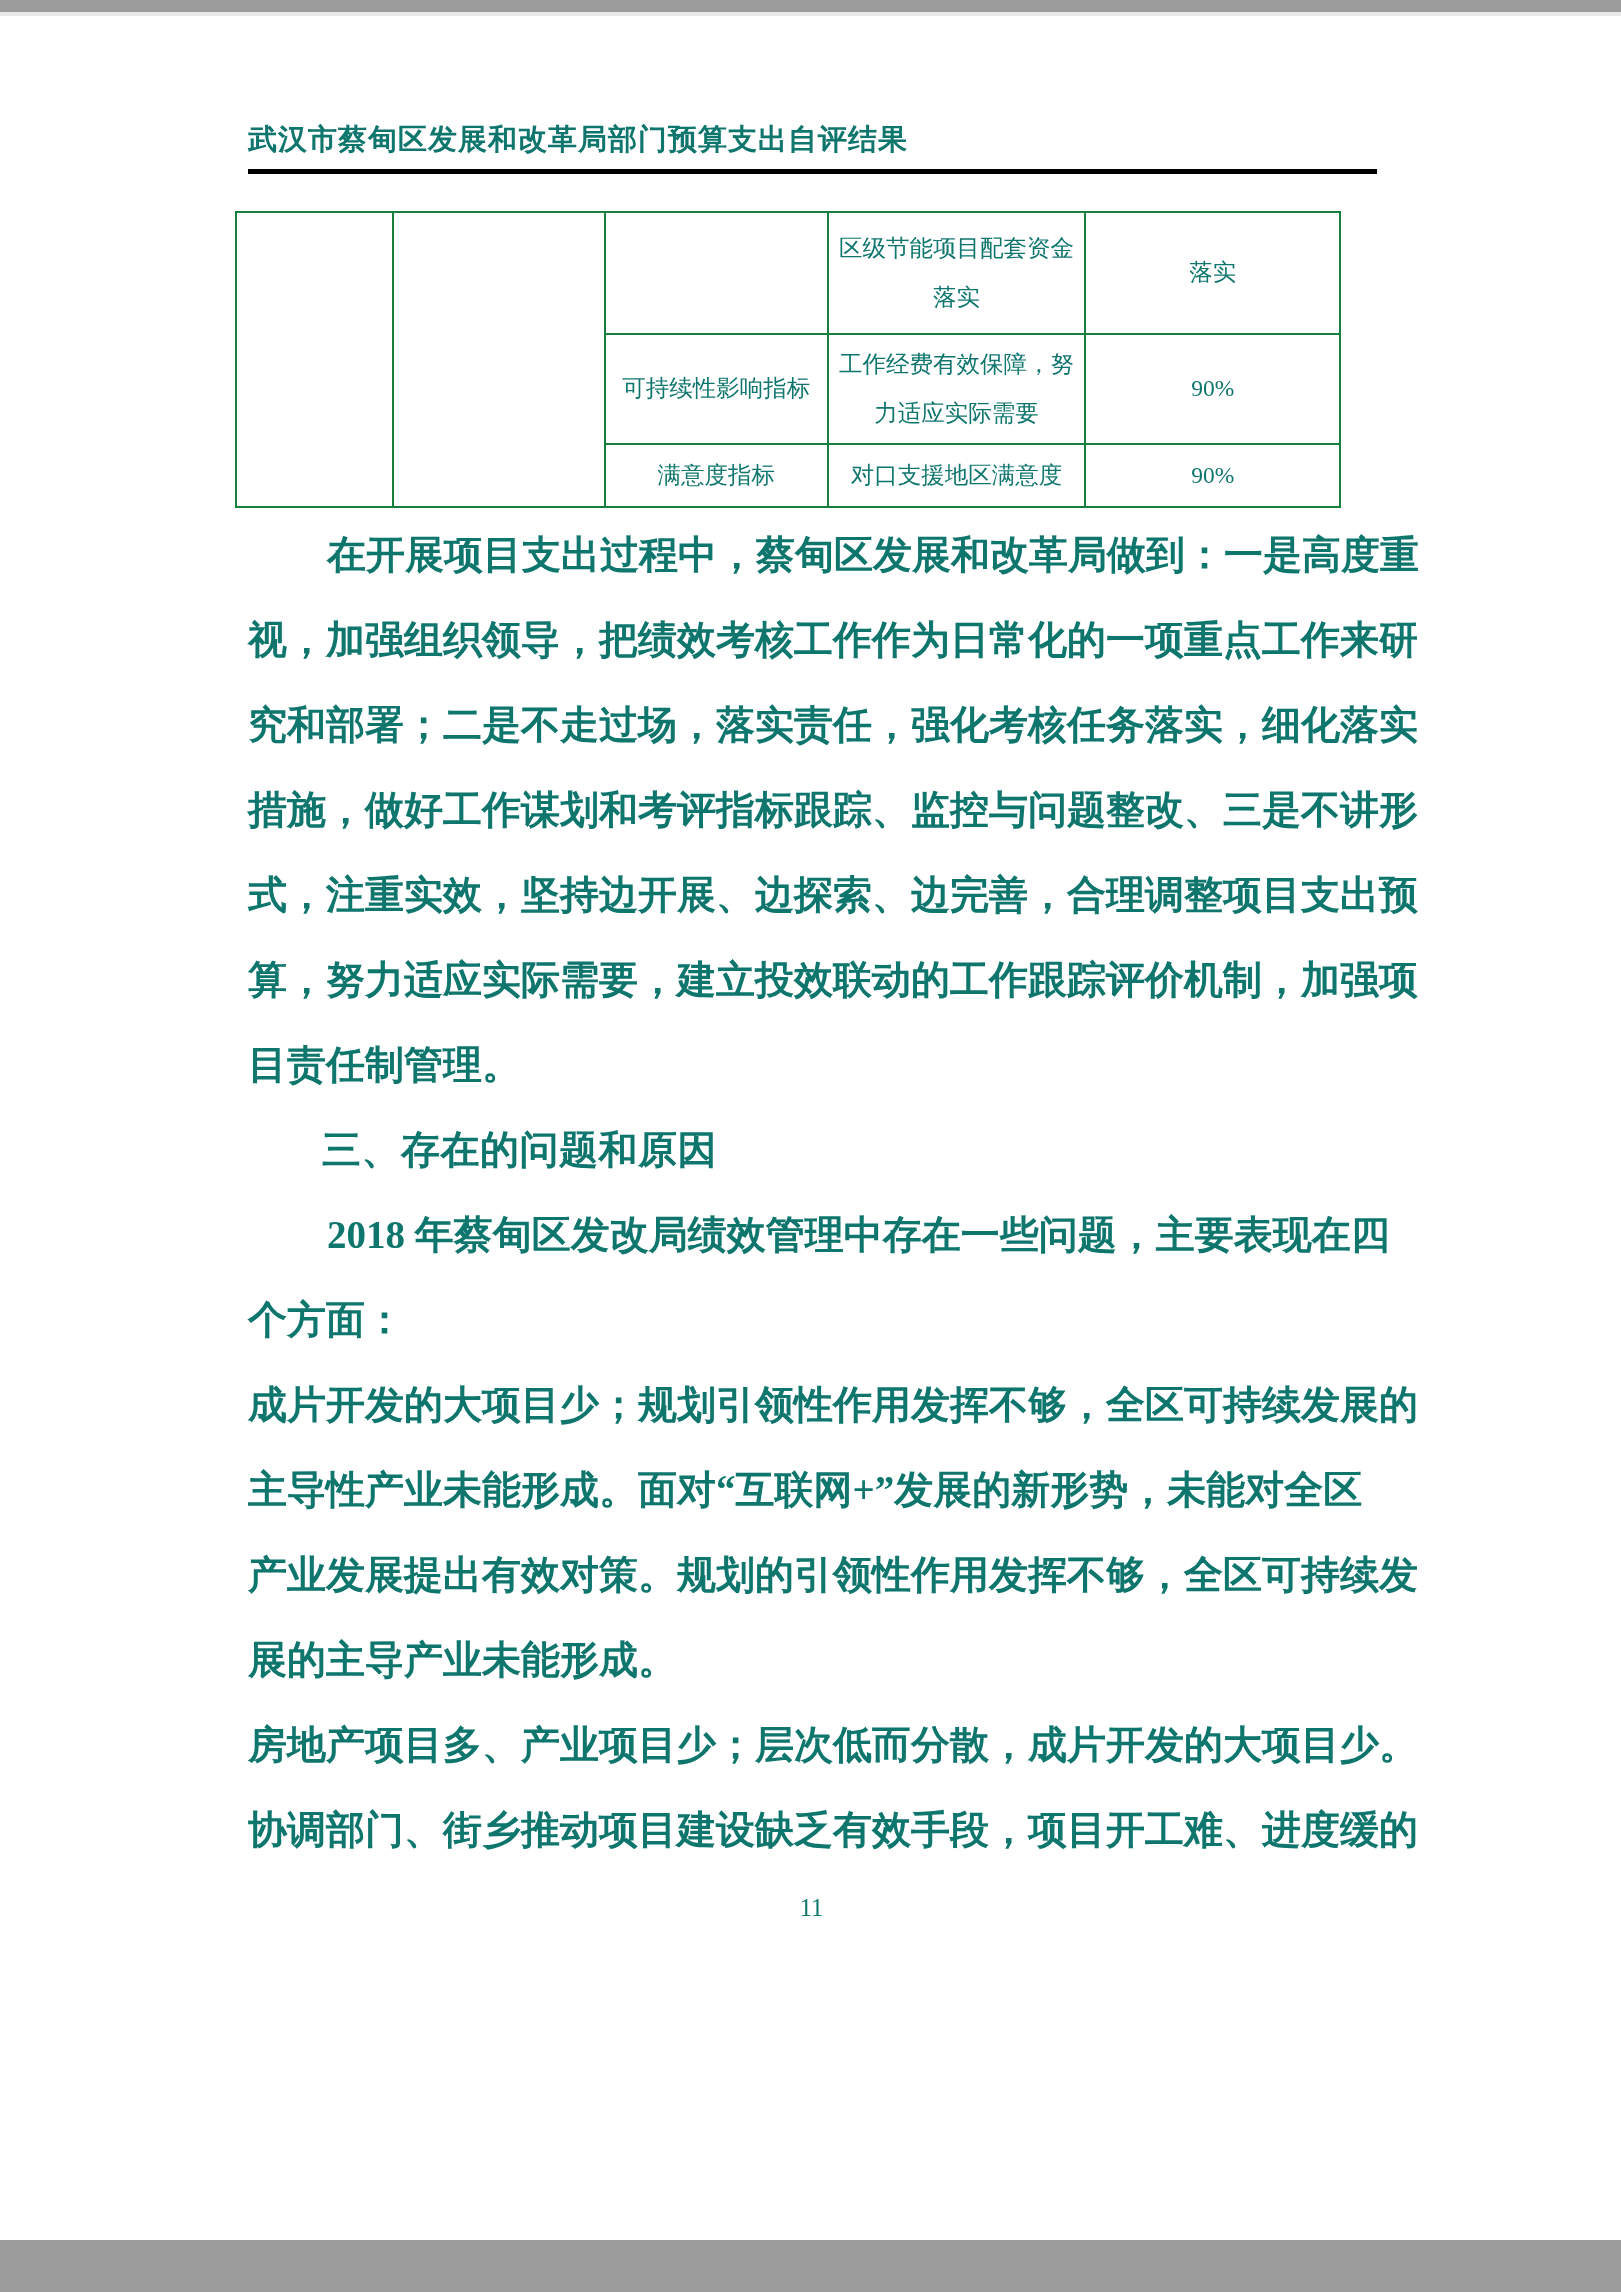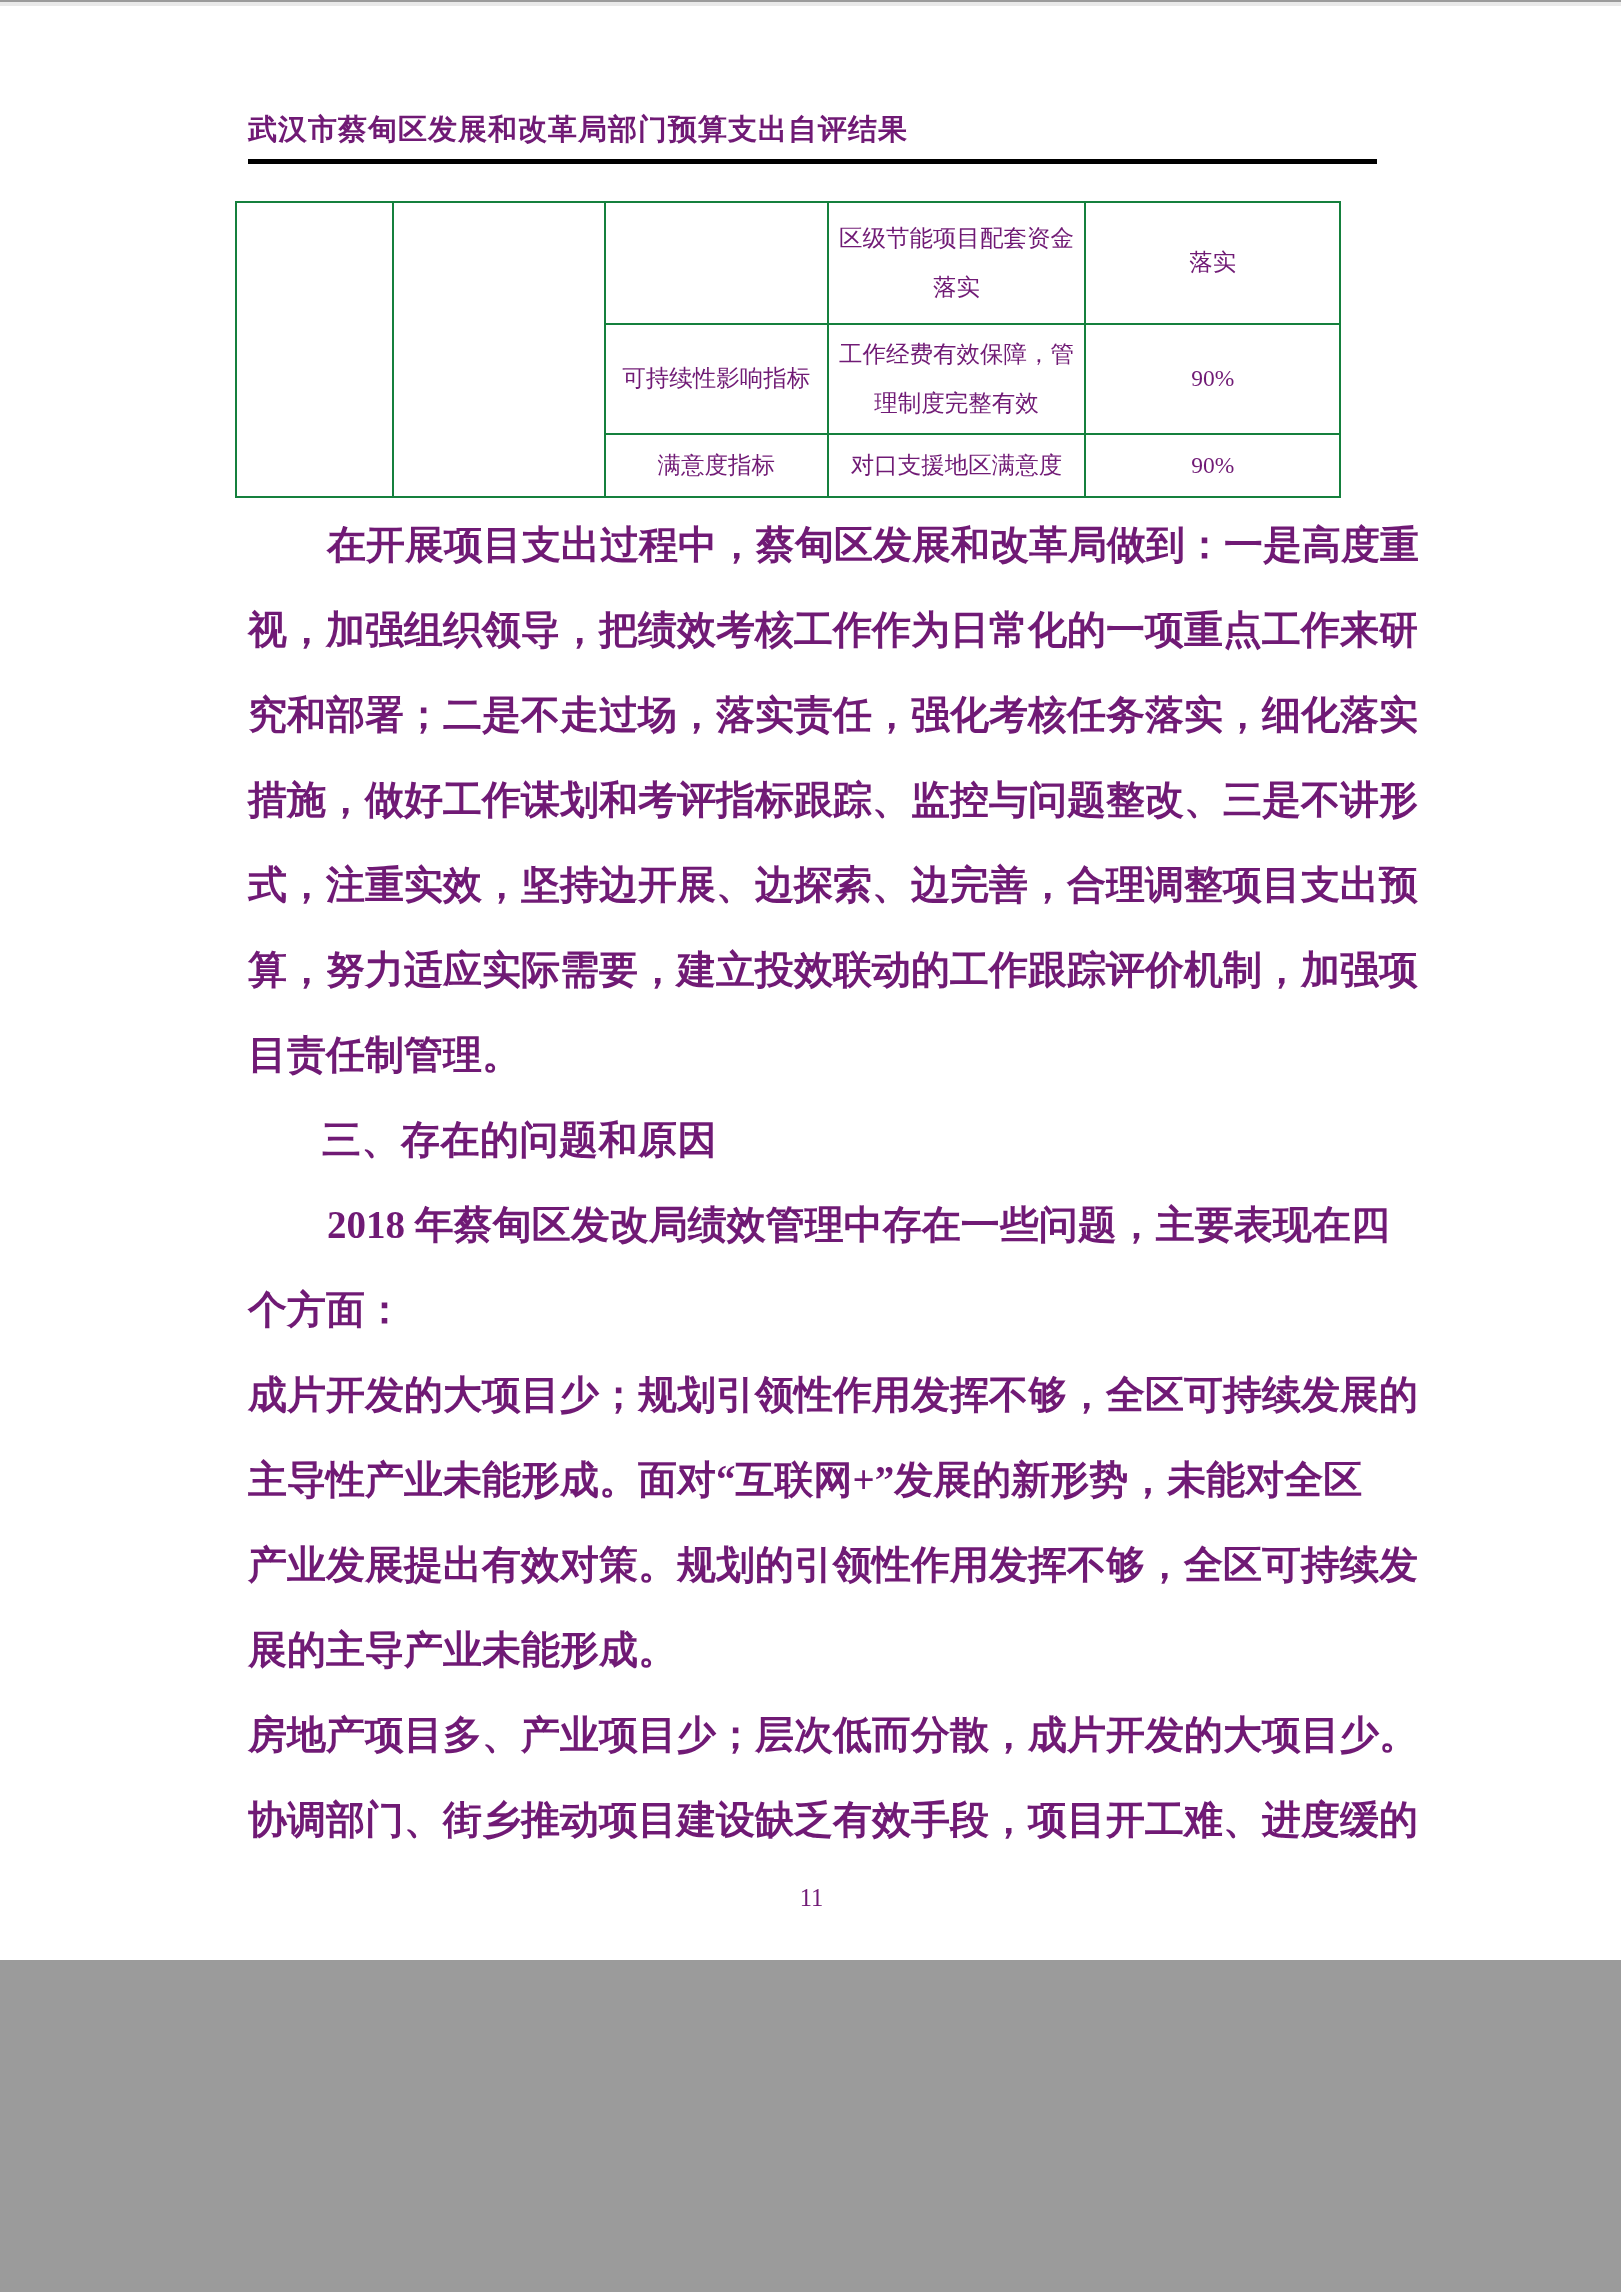--- a/index.html
+++ b/index.html
@@ -1,24 +1,24 @@
 <!DOCTYPE html>
 <html><head>
 <meta charset="utf-8">
 <style>
   html, body { margin: 0; padding: 0; background: #9b9b9b; }
   .page {
     position: relative;
     width: 1621px;
-    height: 1958px;
+    height: 2228px;
     background: #ffffff;
-    margin: 2px auto;
+    margin: 12px auto;
     overflow: hidden;
     font-family: "Liberation Serif", "DejaVu Serif", serif;
-    color: #701a75;
+    color: #0f766e;
     border-top: 4.9px solid #e9e9e9;
     box-sizing: border-box;
   }
   .content {
     width: 1127px;
     margin-left: 248px;
   }
   .doc-header {
     margin-top: 106px;
     font-family: "Liberation Sans", "DejaVu Sans", sans-serif;
@@ -95,21 +95,21 @@
       <tbody>
         <tr class="r1">
           <td class="c1" rowspan="3"></td>
           <td class="c2" rowspan="3"></td>
           <td class="c3"></td>
           <td class="c4">区级节能项目配套资金落实</td>
           <td class="c5">落实</td>
         </tr>
         <tr class="r2">
           <td class="c3">可持续性影响指标</td>
-          <td class="c4">工作经费有效保障，管理制度完整有效</td>
+          <td class="c4">工作经费有效保障，努力适应实际需要</td>
           <td class="c5">90%</td>
         </tr>
         <tr class="r3">
           <td class="c3">满意度指标</td>
           <td class="c4">对口支援地区满意度</td>
           <td class="c5">90%</td>
         </tr>
       </tbody>
     </table>
 

